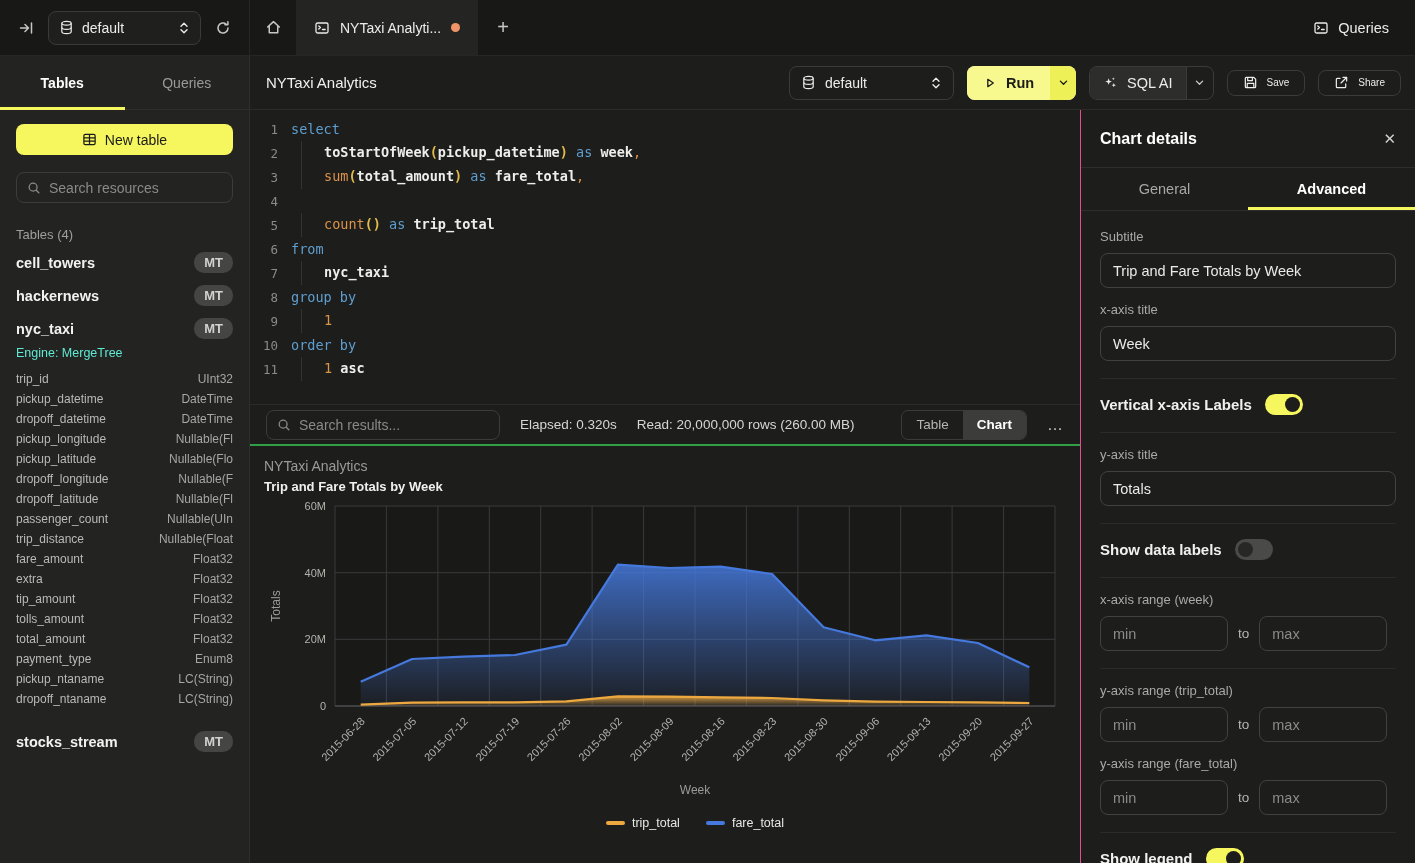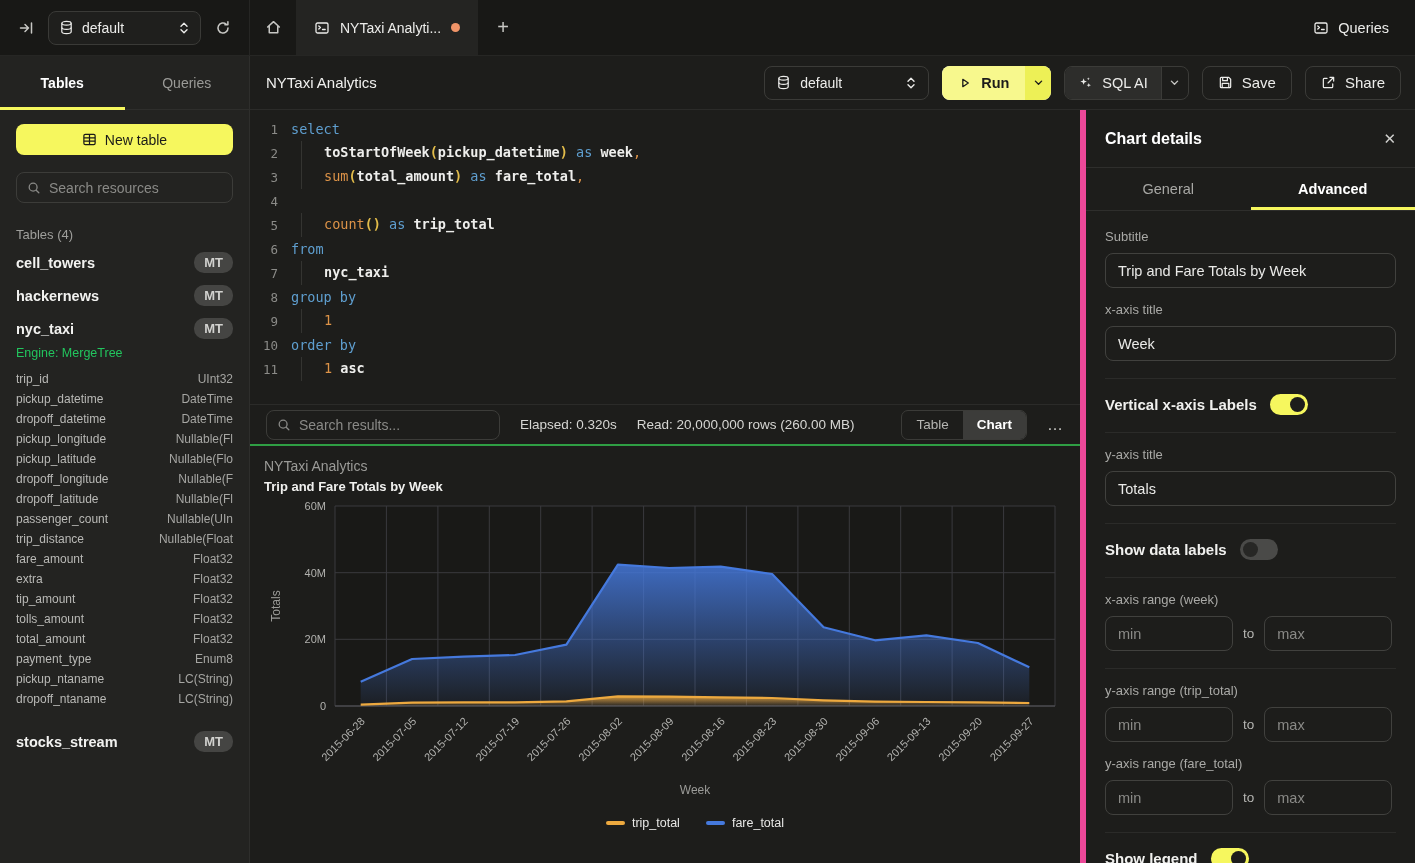--- a/index.html
+++ b/index.html
@@ -37,43 +37,43 @@
   .side-body { padding:14px 16px 0 16px; }
   .new-table-btn { width:100%; height:31px; background:#f6f75e; color:#1a1a18; border:none; border-radius:8px;
     display:flex; align-items:center; justify-content:center; gap:8px; font-size:14px; font-family:inherit; cursor:pointer; margin-bottom:17px; }
   .search-box { height:31px; display:flex; align-items:center; gap:8px; padding:0 10px; border:1px solid #3c3c39; border-radius:8px; color:#8a8a87; margin-bottom:24px; }
   .search-box input { flex:1; background:none; border:none; outline:none; color:#d9d9d6; font-size:14px; font-family:inherit; }
   .search-box input::placeholder { color:#8a8a87; }
   .section-label { font-size:13px; color:#9f9f9c; margin-bottom:4px; }
   .table-row { height:33px; display:flex; align-items:center; justify-content:space-between; cursor:pointer; }
   .table-row .tname { font-size:14.5px; font-weight:600; color:#f2f2f0; }
   .badge { background:#454543; color:#d2d2cf; font-size:13px; font-weight:700; padding:3px 10px; border-radius:10px; }
-  .engine-line { font-size:12.5px; color:#22c55e; margin:1px 0 9px 0; }
+  .engine-line { font-size:12.5px; color:#5eead4; margin:1px 0 9px 0; }
   .cols { margin-bottom:16px; }
   .col-row { height:20px; display:flex; justify-content:space-between; align-items:center;
     font-family:Liberation Sans, sans-serif; font-size:12px; white-space:nowrap; overflow:hidden; }
   .col-row .cn { color:#b9b9b6; }
   .col-row .ct { color:#a6a6a3; }
 
   
   .main-header { position:absolute; left:250px; top:56px; width:1165px; height:54px; background:#1d1d1b;
     border-bottom:1px solid #2b2b29; display:flex; align-items:center; padding:0 14px 0 16px; }
   .page-title { font-size:15px; color:#f0f0ee; }
   .toolbar { margin-left:auto; display:flex; align-items:center; gap:13px; }
   .db-select2 { width:165px; height:34px; display:flex; align-items:center; gap:9px; padding:0 11px;
     background:transparent; border:1px solid #3b3b38; border-radius:8px; color:#ececea; font-size:14px; cursor:pointer; }
   .db-select2 .lbl { flex:1; text-align:left; }
   .run-btn { height:34px; display:flex; border-radius:8px; overflow:hidden; border:none; padding:0; cursor:pointer; }
   .run-main { display:flex; align-items:center; gap:9px; padding:0 16px; background:#f7f88d; color:#1c1c1a; font-size:14.5px; font-weight:600; }
   .run-chev { width:26px; display:flex; align-items:center; justify-content:center; background:#edf056; color:#1c1c1a; }
   .split-btn { height:34px; display:flex; align-items:stretch; border:1px solid #3b3b38; border-radius:8px; overflow:hidden; background:transparent; padding:0; cursor:pointer; }
   .sqlai-main { display:flex; align-items:center; gap:9px; padding:8px 13px; background:#2d2d2b; color:#ececea; font-size:14.5px; }
   .sqlai-chev { width:27px; display:flex; align-items:center; justify-content:center; color:#c7c7c4; border-left:1px solid #3b3b38; }
-  .tool-btn { height:34px; display:flex; align-items:center; gap:9px; padding:0 15px; background:transparent;
-    border:1px solid #3b3b38; border-radius:8px; color:#ececea; font-size:15px; font-family:inherit; cursor:pointer; }
+  .tool-btn { height:26px; display:flex; align-items:center; gap:9px; padding:0 15px; background:transparent;
+    border:1px solid #3b3b38; border-radius:8px; color:#ececea; font-size:10px; font-family:inherit; cursor:pointer; }
 
   
   .editor { position:absolute; left:250px; top:110px; width:830px; height:294px; background:#1d1d1b; padding-top:7px; cursor:text; }
   .eline { height:24px; display:flex; align-items:center; font-family:"DejaVu Sans Mono", monospace; font-size:13.5px; }
   .eline .ln { width:28px; text-align:right; color:#8b8b88; font-size:12.5px; margin-right:13px; flex:0 0 auto; }
   .eline .code { white-space:pre; }
   .ind { display:inline-block; width:23px; margin-left:10px; border-left:1px solid #343431; height:24px; vertical-align:middle; }
   .tk-kw { color:#5f9fd0; }
   .tk-or { color:#dd9348; }
   .tk-pa { color:#e2bc4a; font-weight:700; }
@@ -97,21 +97,21 @@
   .chart-subtitle { position:absolute; left:14px; top:33px; font-size:13px; font-weight:700; color:#f0f0ee; }
   .chart-svg { position:absolute; left:0; top:52px; }
   .legend { position:absolute; left:85px; top:370px; width:720px; display:flex; justify-content:center; gap:26px; }
   .legend-item { display:flex; align-items:center; gap:7px; cursor:pointer; }
   .legend-item .swatch { width:19px; height:4px; border-radius:2px; }
   .legend-item .llabel { font-size:12.5px; color:#e8e8e6; }
   .tick { font-size:11px; fill:#b2b2af; }
   .axis-title { font-size:12px; fill:#9b9b98; }
 
   
-  .panel { position:absolute; left:1080px; top:110px; width:335px; height:753px; background:#1d1d1b; border-left:6px solid #ec4899; overflow:hidden; }
+  .panel { position:absolute; left:1080px; top:110px; width:335px; height:753px; background:#1d1d1b; border-left:1px solid #ec4899; overflow:hidden; }
   .panel-head { height:58px; display:flex; align-items:center; justify-content:space-between; padding:0 19px; border-bottom:1px solid #2e2e2c; }
   .panel-head .ptitle { font-size:16px; font-weight:700; color:#ffffff; }
   .close-btn { background:none; border:none; color:#d0d0ce; font-size:15px; cursor:pointer; }
   .panel-tabs { height:43px; display:flex; border-bottom:1px solid #2e2e2c; }
   .ptab { flex:1; display:flex; align-items:center; justify-content:center; font-size:14.5px; color:#a8a8a5; background:none; border:none; cursor:pointer; }
   .ptab.active { color:#ffffff; font-weight:700; box-shadow:inset 0 -3px 0 #f6f75e; }
   .panel-body { padding:4px 19px 0 19px; }
   .f-label { font-size:13px; color:#a9a9a6; margin:14px 0 9px 0; }
   .f-input { width:100%; height:35px; background:transparent; border:1px solid #41413e; border-radius:8px;
     padding:0 12px; color:#eaeae8; font-size:14.5px; font-family:inherit; outline:none; }

